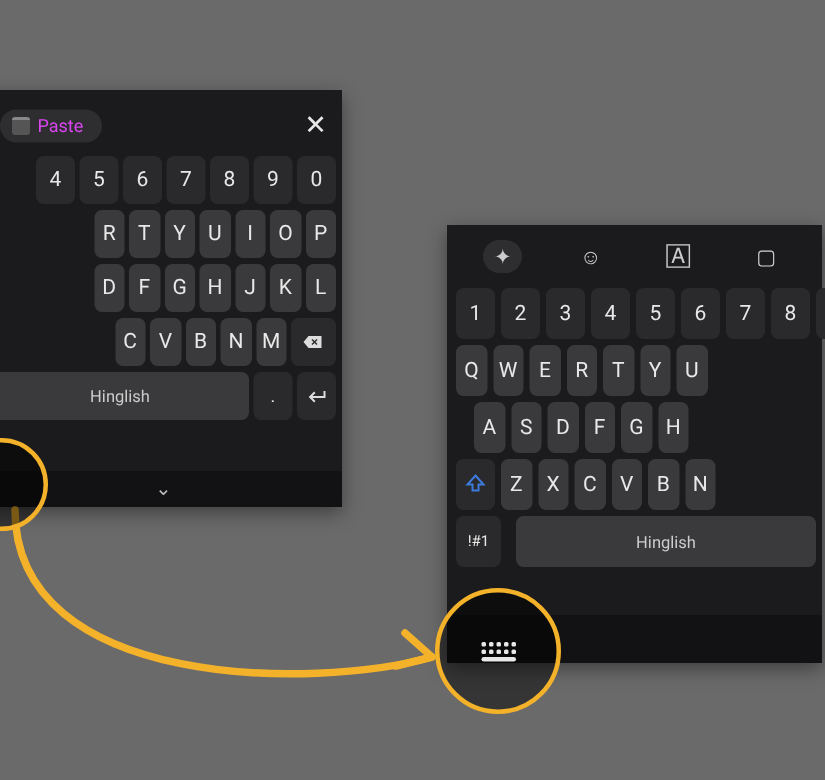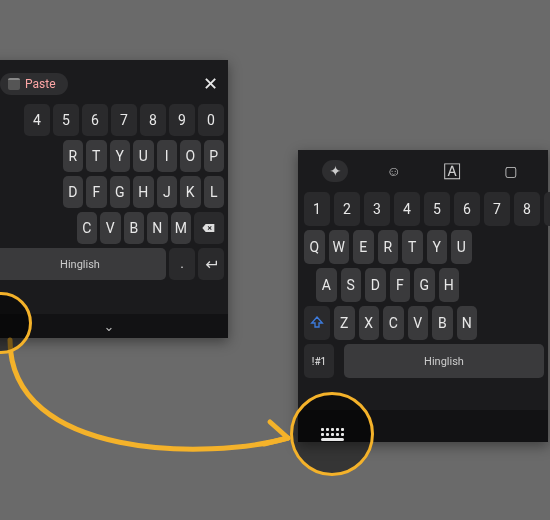--- a/index.html
+++ b/index.html
@@ -72,21 +72,21 @@
   }
   .paste-chip {
     background: #2e2e30;
     border-radius: 14px;
     padding: 4px 12px 4px 8px;
     display: flex; align-items: center; gap: 5px;
   }
   .paste-chip .clip-ic {
     width: 12px; height: 10px; background: #555; border-radius: 2px; border-top: 2px solid #888;
   }
-  .paste-chip .txt { font-size: 12px; color: #fca5a5; }
+  .paste-chip .txt { font-size: 12px; color: #d946ef; }
   .close-x {
     color: #e8e8e8; font-size: 18px; line-height: 1; cursor: default;
   }
 
   
   .icon-strip {
     display: flex;
     justify-content: space-around;
     align-items: center;
     height: 30px;

